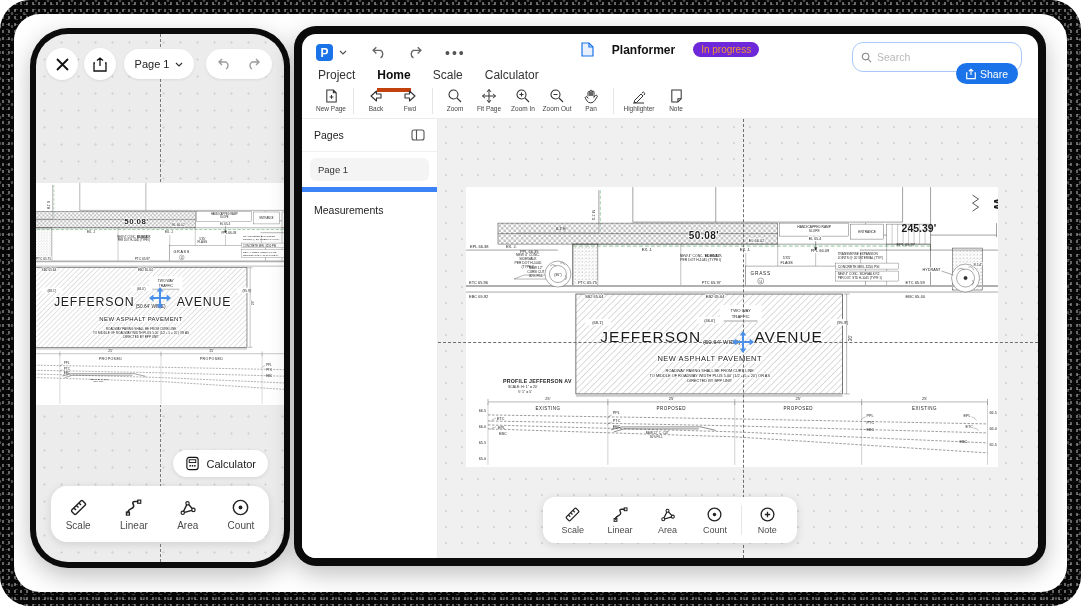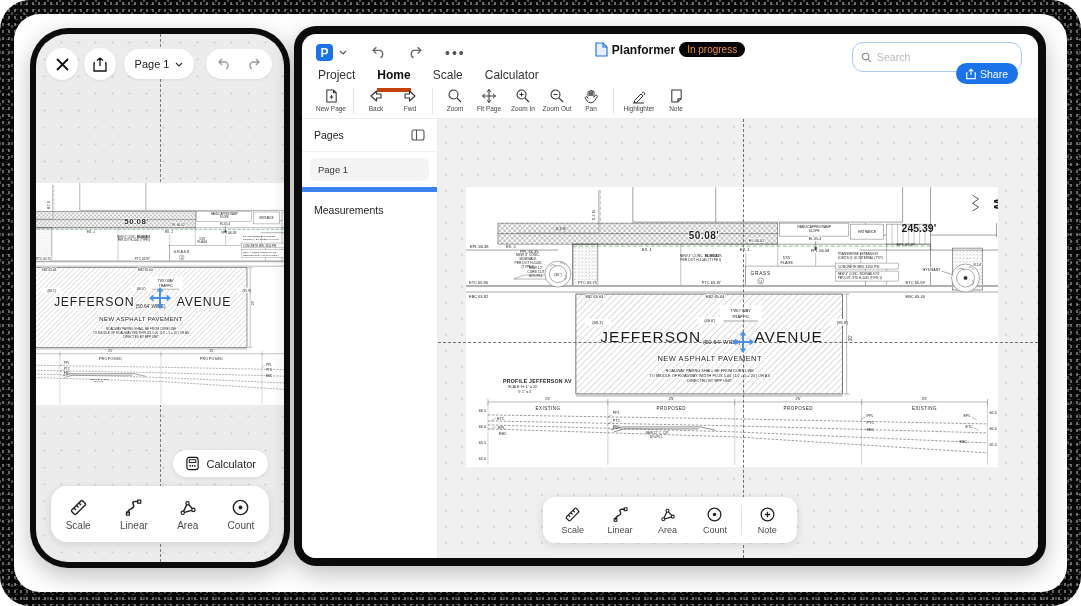--- a/index.html
+++ b/index.html
@@ -39,23 +39,23 @@
 
   
   .tablet { position:absolute; left:280px; top:12px; width:752px; height:540px;
     background:#0b0b0b; border-radius:22px; padding:8px; box-shadow:0 8px 24px rgba(0,0,0,.25); }
   .app { position:relative; width:736px; height:524px; background:#fff; border-radius:14px; overflow:hidden; font-size:11px; color:#222; }
 
   .logo-group { position:absolute; left:14px; top:10px; display:flex; align-items:center; gap:6px; }
   .logo-badge { width:17px; height:17px; border-radius:4px; background:#1a73e8; color:#fff; font-weight:bold; font-size:12px;
     display:flex; align-items:center; justify-content:center; cursor:pointer; }
   .hdr-ico { cursor:pointer; display:flex; align-items:center; }
-  .title-center { position:absolute; left:0; right:0; top:8px; display:flex; justify-content:center; align-items:center; gap:4px; pointer-events:none; }
+  .title-center { position:absolute; left:0; right:0; top:8px; display:flex; justify-content:center; align-items:center; gap:18px; pointer-events:none; }
   .app-title { font-size:12px; font-weight:bold; color:#111; }
-  .badge { background:#000000; color:#f0933a; font-size:10px; padding:2px 8px; border-radius:9px; }
+  .badge { background:#6d28d9; color:#f0933a; font-size:10px; padding:2px 8px; border-radius:9px; }
   .search { position:absolute; right:16px; top:8px; width:170px; height:21px; border:1px solid #a9c8f7; border-radius:11px;
     display:flex; align-items:center; padding:14px 8px; gap:5px; background:#fff; }
   .search input { border:none; outline:none; width:120px; font-size:10.5px; color:#444; font-family:"Liberation Sans",sans-serif; }
   .search input::placeholder { color:#b9b9b9; }
 
   .tabs { position:absolute; left:16px; top:34px; display:flex; gap:22px; font-size:12px; color:#333; }
   .tab { padding-bottom:6px; cursor:pointer; }
   .tab.active { color:#0d0d0d; font-weight:bold; border-bottom:4px solid #c2410c; }
   .share-btn { position:absolute; right:20px; top:29px; height:21px; padding:0 10px; background:#1a73e8; color:#fff;
     border:none; border-radius:11px; font-size:10.5px; display:flex; align-items:center; gap:4px; cursor:pointer; font-family:"Liberation Sans",sans-serif; }

